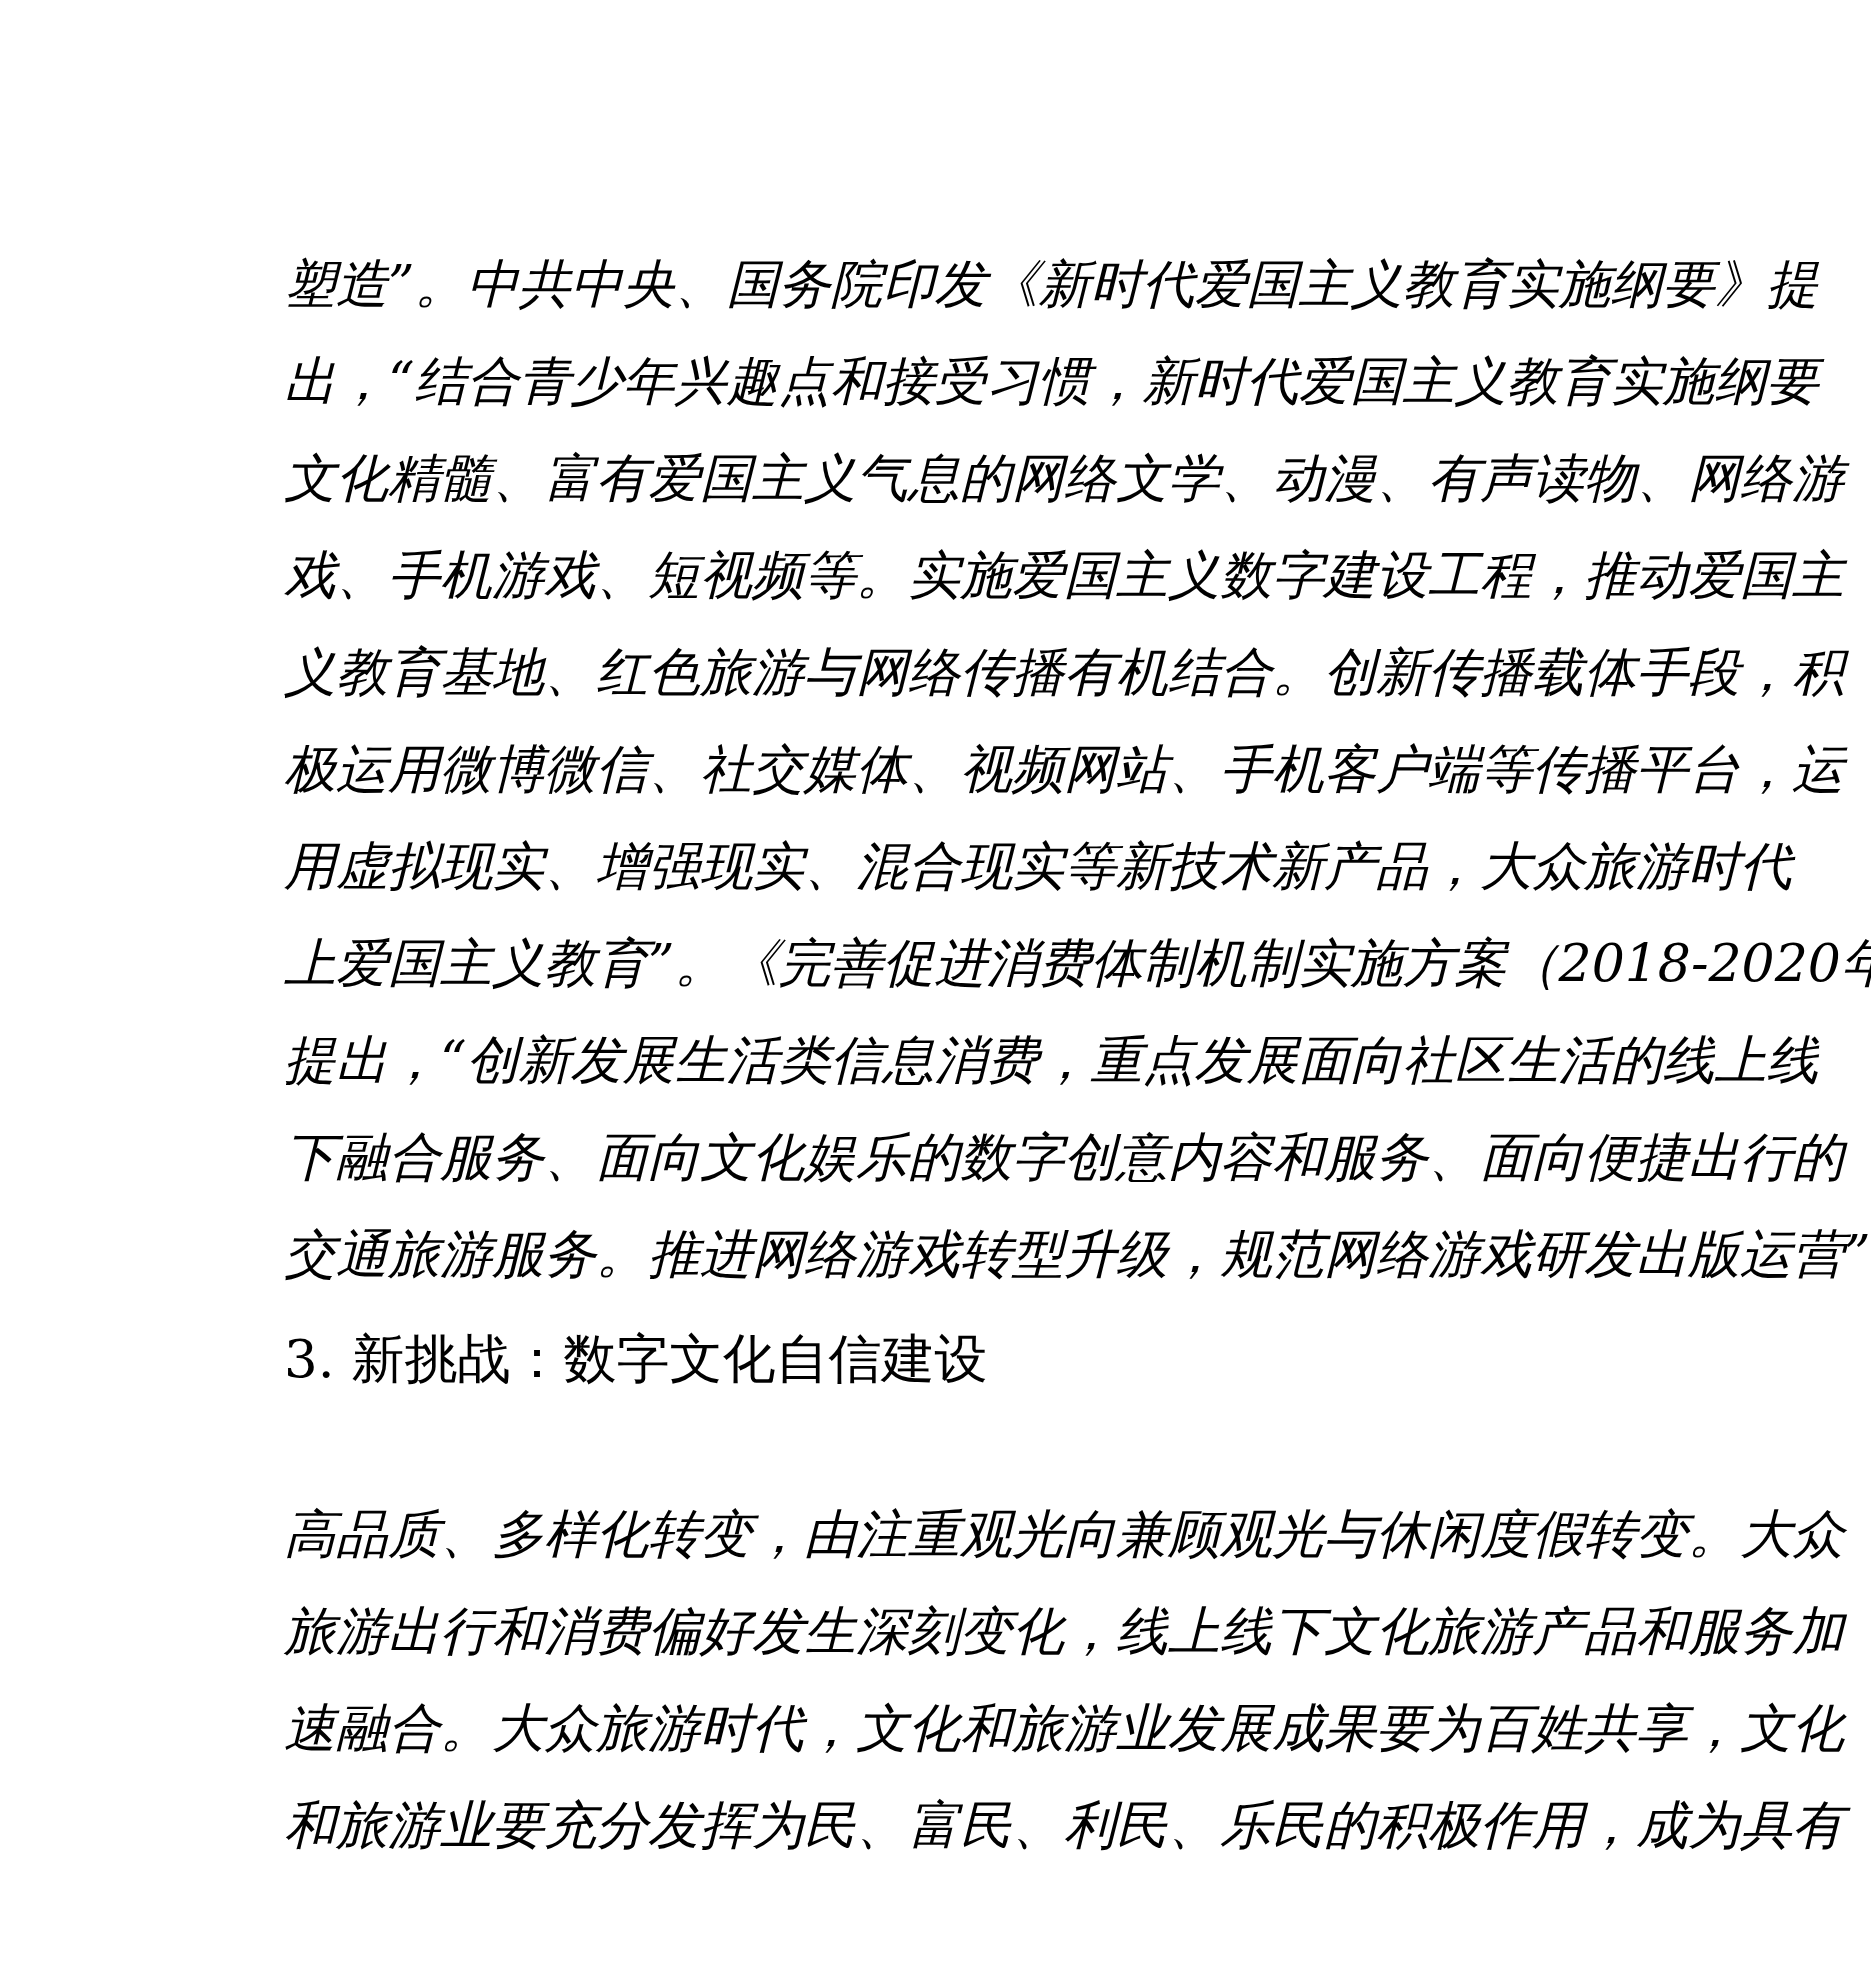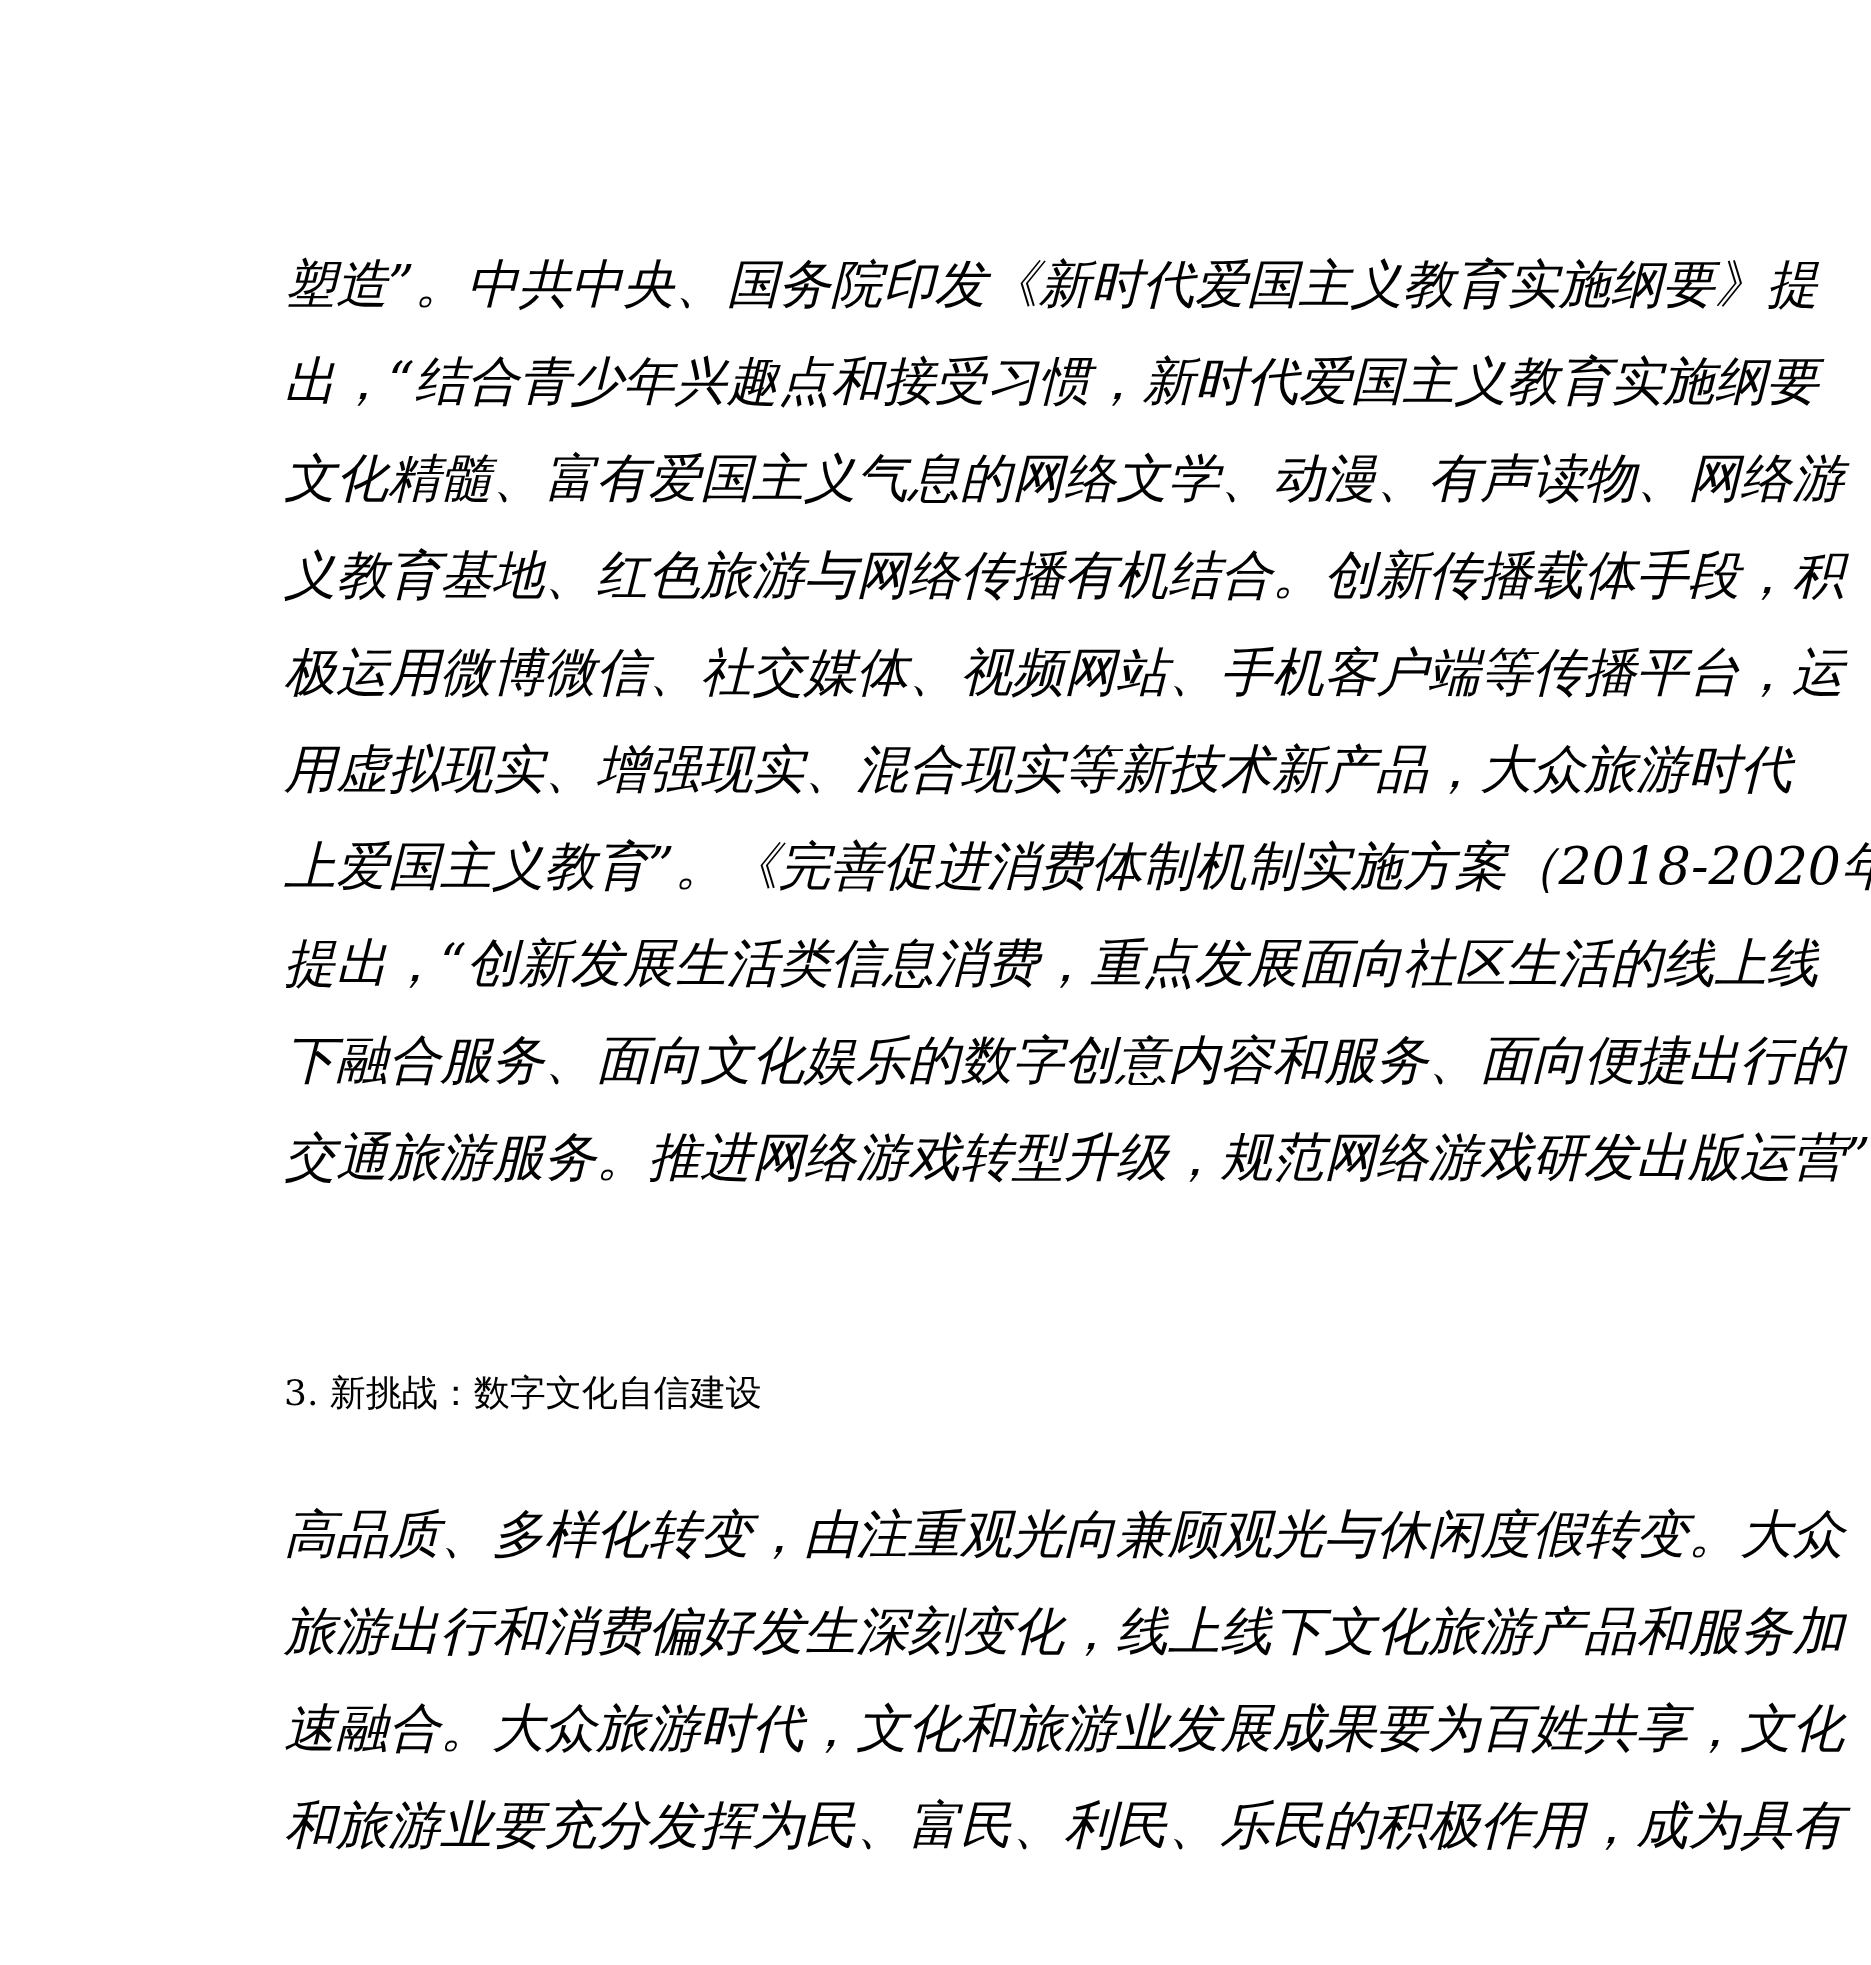--- a/index.html
+++ b/index.html
@@ -40,36 +40,37 @@
     text-align: justify;
     font-style: italic;
   }
   .line.indent {
     padding-left: 108px;
   }
   .para-1 { top: 236px; }
   .heading {
     position: absolute;
     left: 284px;
-    top: 1344px;
-    font-size: 36px;
+    top: 1310px;
+    font-size: 53px;
     line-height: 97px;
     white-space: nowrap;
   }
   .para-2 { top: 1486px; }
 </style>
 </head>
 <body>
 
 <div class="page">
 
   <div class="body-text para-1">
     <span class="line">塑造”。中共中央、国务院印发《新时代爱国主义教育实施纲要》提</span>
     <span class="line">出，“结合青少年兴趣点和接受习惯，新时代爱国主义教育实施纲要</span>
     <span class="line">文化精髓、富有爱国主义气息的网络文学、动漫、有声读物、网络游</span>
+    <span class="line">戏、手机游戏、短视频等。实施爱国主义数字建设工程，推动爱国主</span>
     <span class="line">义教育基地、红色旅游与网络传播有机结合。创新传播载体手段，积</span>
     <span class="line">极运用微博微信、社交媒体、视频网站、手机客户端等传播平台，运</span>
     <span class="line">用虚拟现实、增强现实、混合现实等新技术新产品，大众旅游时代</span>
     <span class="line">上爱国主义教育”。《完善促进消费体制机制实施方案（2018-2020年）》</span>
     <span class="line">提出，“创新发展生活类信息消费，重点发展面向社区生活的线上线</span>
     <span class="line">下融合服务、面向文化娱乐的数字创意内容和服务、面向便捷出行的</span>
     <span class="line">交通旅游服务。推进网络游戏转型升级，规范网络游戏研发出版运营”。</span>
   </div>
 
   <div class="heading">3. 新挑战：数字文化自信建设</div>

